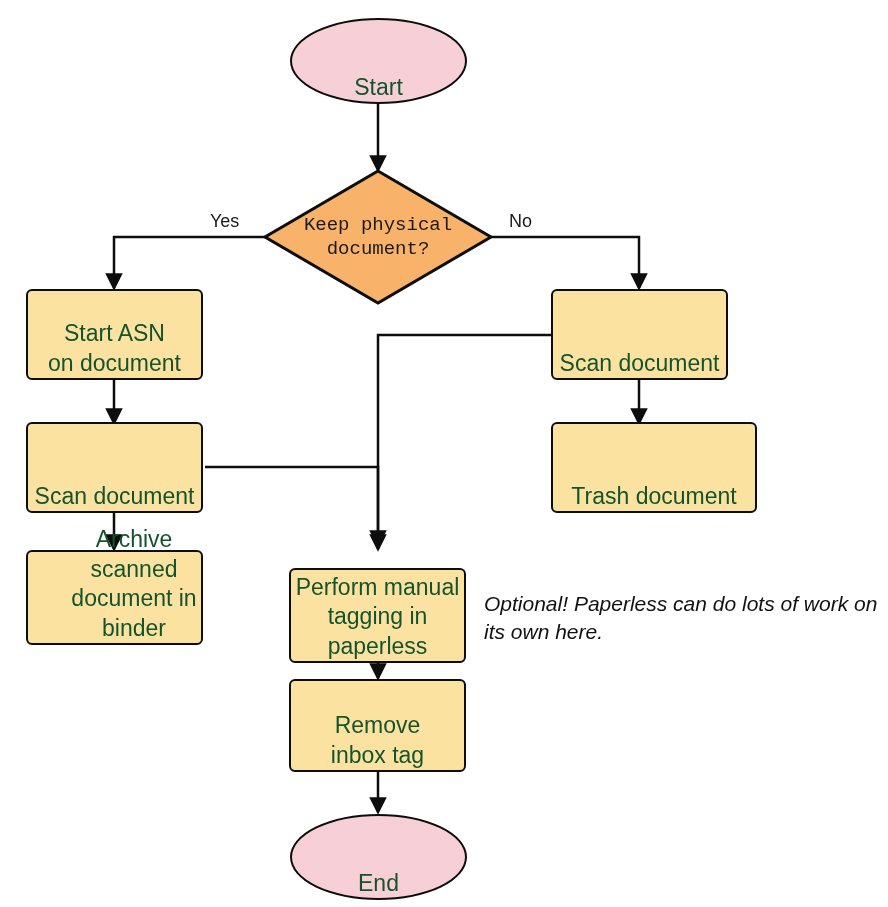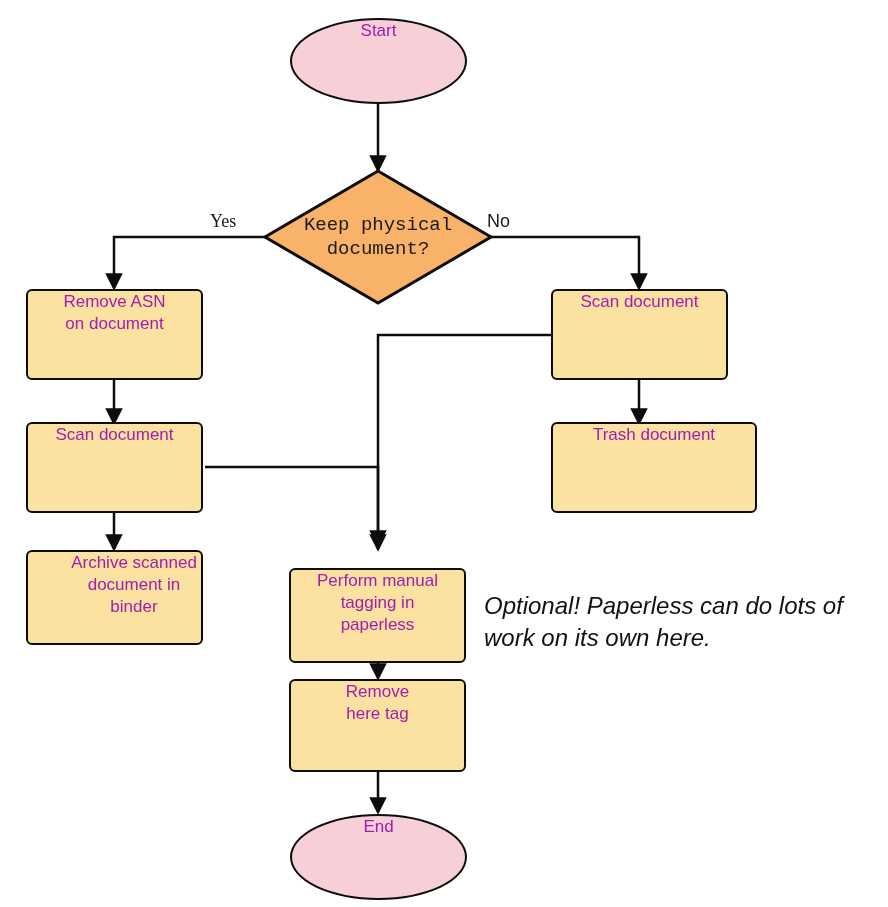--- a/index.html
+++ b/index.html
@@ -14,25 +14,25 @@
     position: relative;
     width: 888px;
     height: 907px;
     background: #ffffff;
     overflow: hidden;
   }
   .node {
     position: absolute;
     box-sizing: border-box;
     display: flex;
-    align-items: flex-start;
+    align-items: flex-end;
     justify-content: center;
     text-align: center;
-    color: #a21caf;
-    font-size: 17px;
+    color: #14532d;
+    font-size: 23px;
     line-height: 1.28;
     white-space: pre-line;
   }
   .terminator {
     background: #f7cfd6;
     border: 2.5px solid #0d0d0d;
     border-radius: 50%;
   }
   .process {
     background: #fce2a0;
@@ -64,21 +64,21 @@
   }
   .edge-label {
     position: absolute;
     font-size: 18px;
     color: #1a1a1a;
     background: transparent;
   }
   .note {
     position: absolute;
     font-style: italic;
-    font-size: 24px;
+    font-size: 21px;
     line-height: 1.35;
     color: #111111;
     width: 400px;
   }
   svg.links {
     position: absolute;
     left: 0;
     top: 0;
     width: 888px;
     height: 907px;
@@ -125,30 +125,30 @@
   </div>
 
   <div class="decision-wrap" style="left:262px; top:168px; width:232px; height:138px;">
     <svg class="decision-shape" viewBox="0 0 232 138" preserveAspectRatio="none">
       <polygon points="116,3 229,69 116,135 3,69" fill="#f8b26a" stroke="#0d0d0d" stroke-width="3"></polygon>
     </svg>
     <span class="decision-label">Keep physical
 document?</span>
   </div>
 
-  <div class="edge-label" style="left:210px; top:211px;font-family:Liberation Serif, serif;">
+  <div class="edge-label" style="left:210px; top:211px;">
     <span>Yes</span>
   </div>
 
-  <div class="edge-label" style="left:487px; top:211px;">
+  <div class="edge-label" style="left:509px; top:211px;">
     <span>No</span>
   </div>
 
   <div class="node process" style="left:26px; top:289px; width:177px; height:91px;">
-    <span>Remove ASN
+    <span>Start ASN
 on document</span>
   </div>
 
   <div class="node process" style="left:26px; top:422px; width:177px; height:91px;">
     <span>Scan document</span>
   </div>
 
   <div class="node process" style="left:26px; top:550px; width:177px; height:95px;padding-left:39px;">
     <span>Archive scanned
 document in
@@ -164,21 +164,21 @@
   </div>
 
   <div class="node process" style="left:289px; top:550px; width:177px; height:95px;margin-top:18px;">
     <span>Perform manual
 tagging in
 paperless</span>
   </div>
 
   <div class="node process" style="left:289px; top:679px; width:177px; height:93px;">
     <span>Remove
-here tag</span>
+inbox tag</span>
   </div>
 
   <div class="node terminator" style="left:290px; top:814px; width:177px; height:86px;">
     <span>End</span>
   </div>
 
   <div class="note" style="left:484px; top:590px;">
     <span>Optional! Paperless can do lots of work on its own here.</span>
   </div>
 

